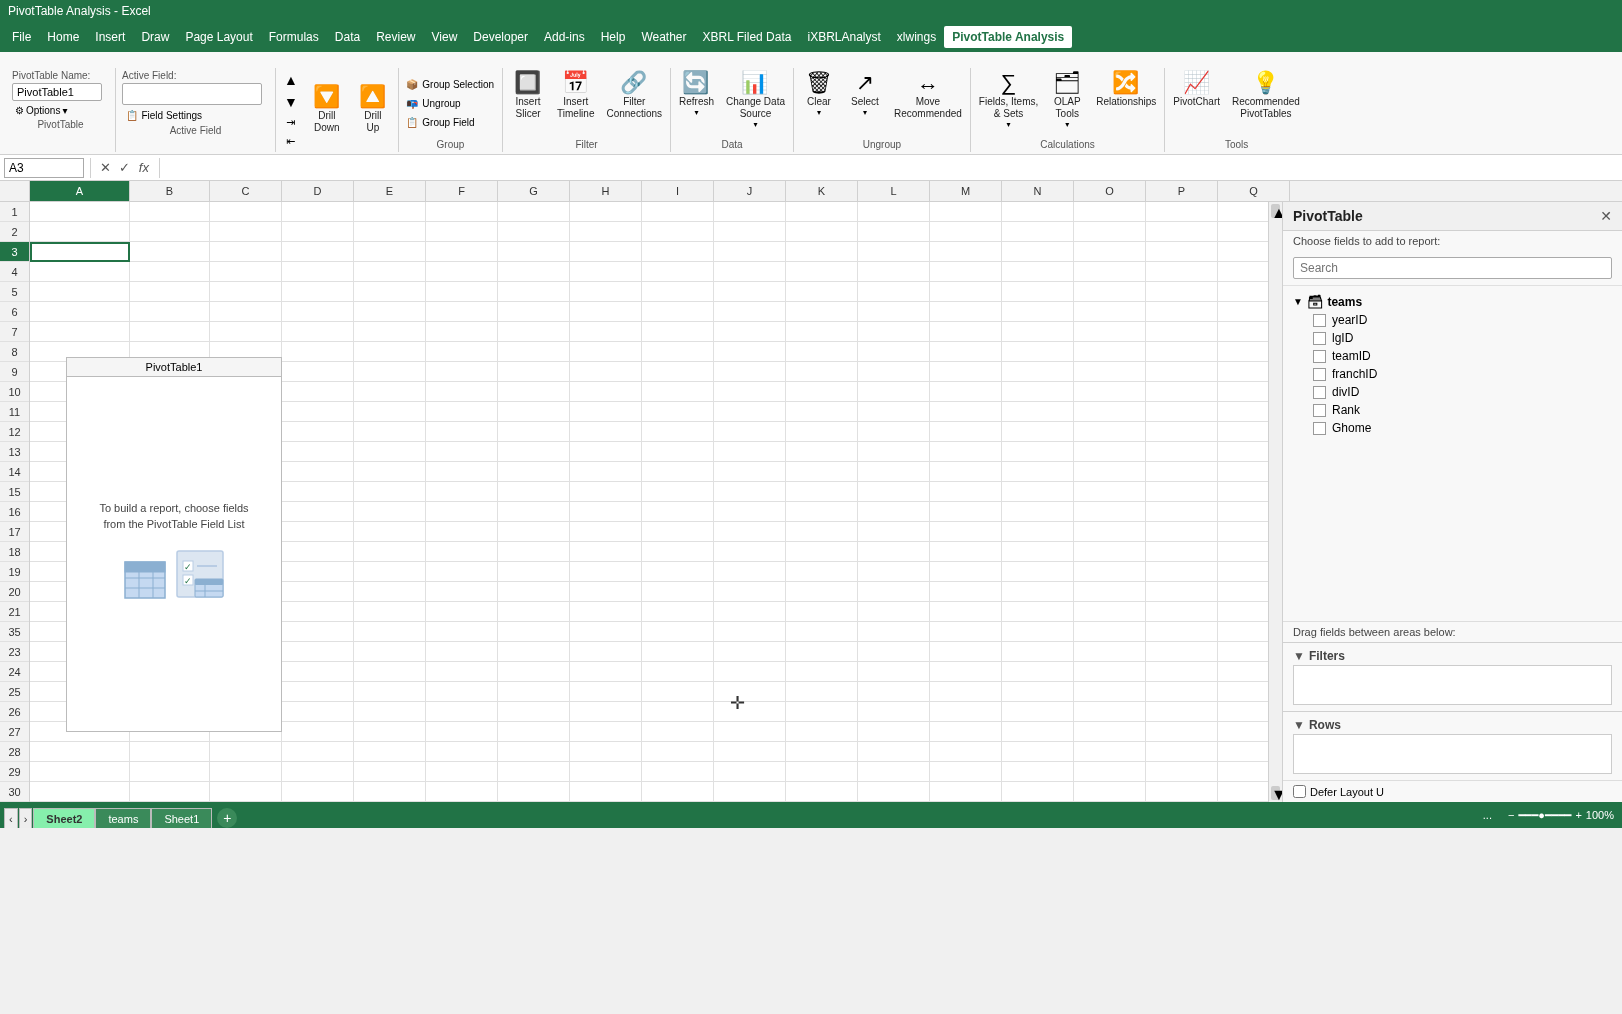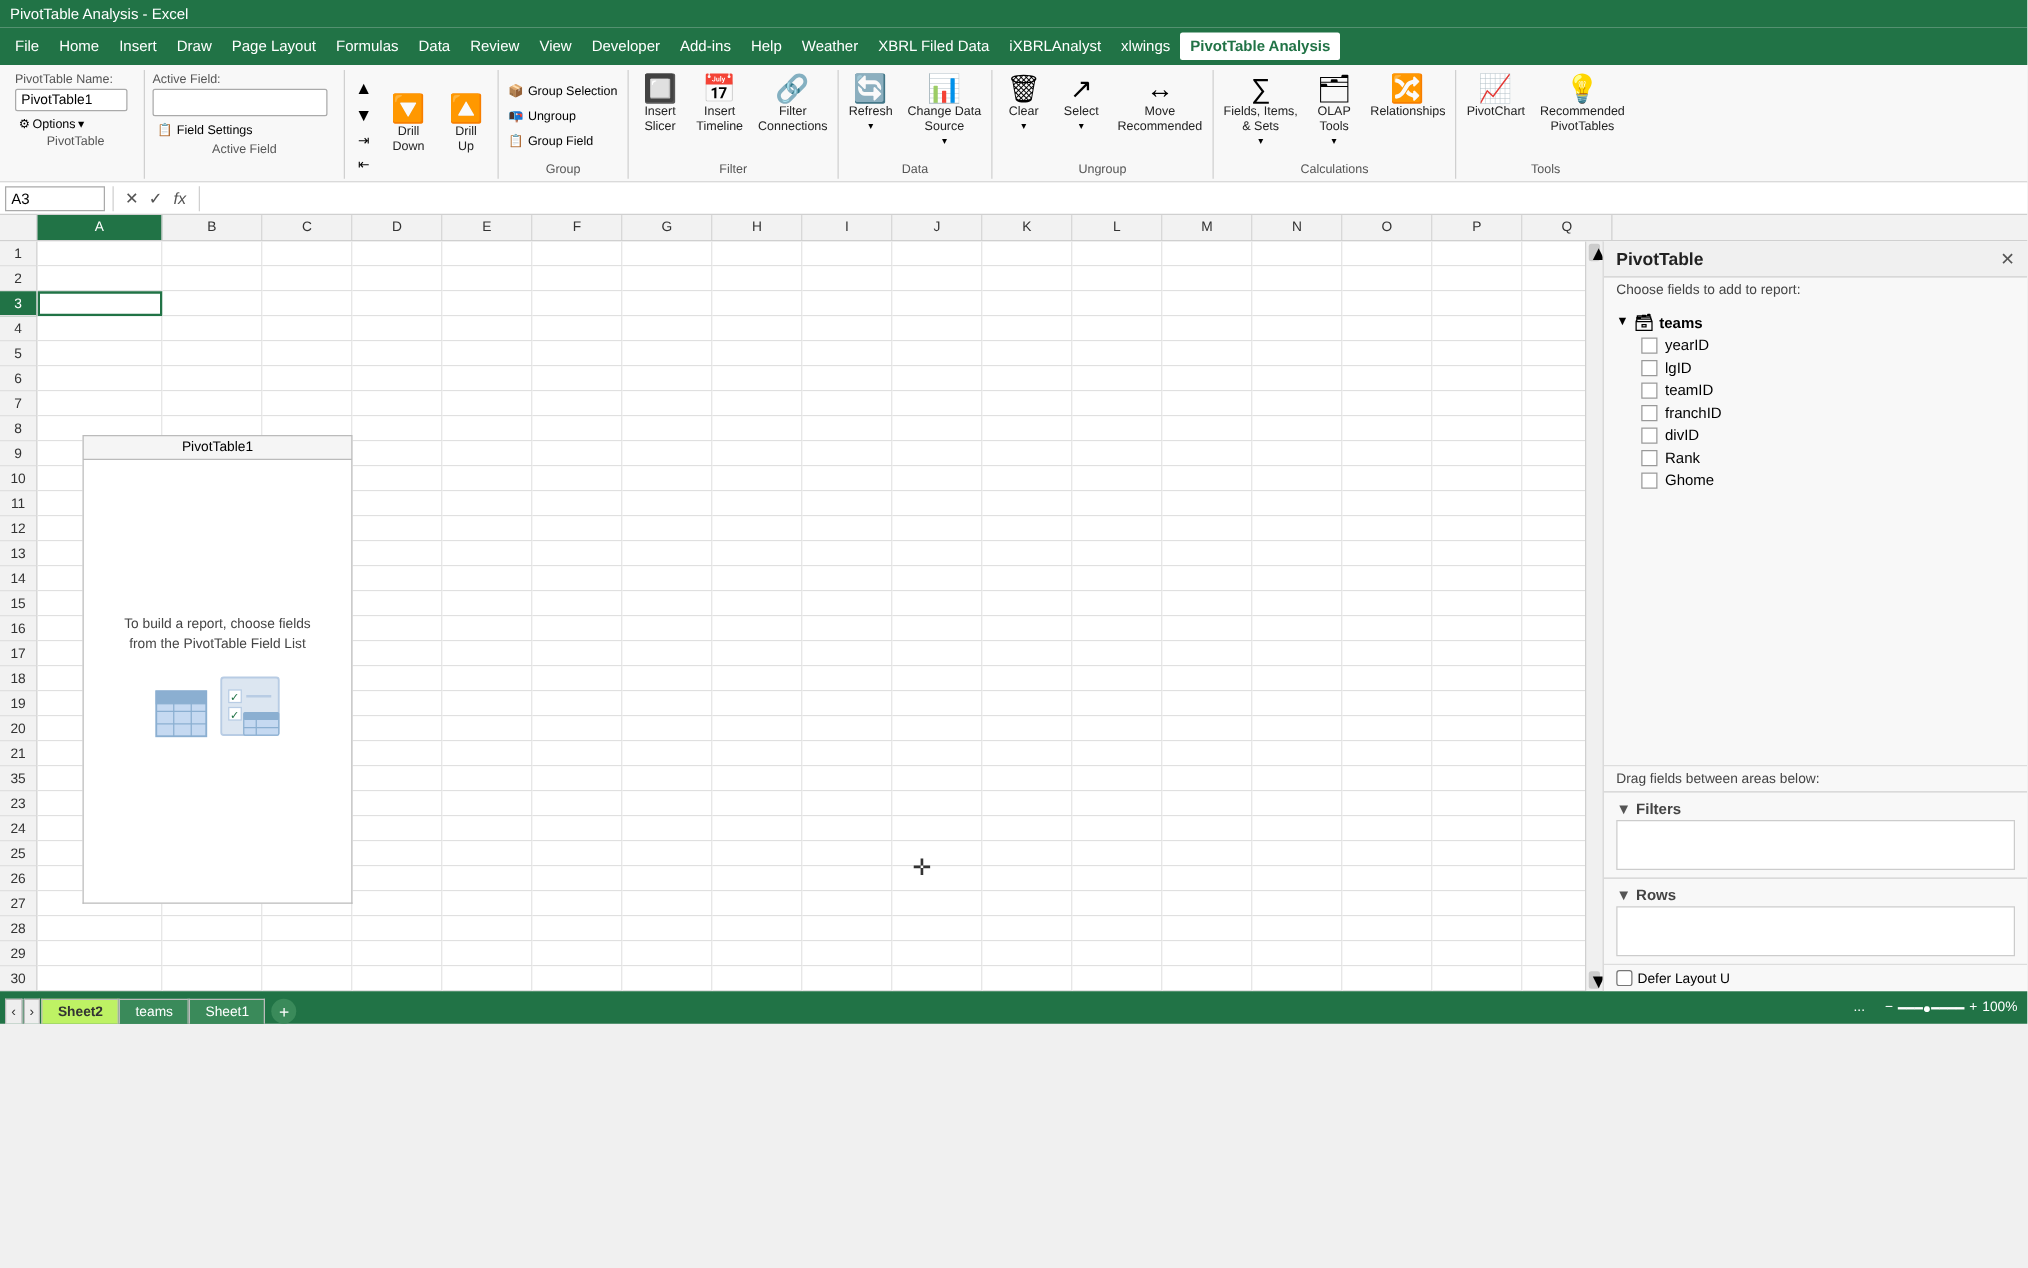--- a/index.html
+++ b/index.html
@@ -30,21 +30,21 @@
       padding: 4px 8px;
       cursor: pointer;
       border-radius: 2px;
     }
     .menu-bar .menu-item.active { background: white; color: #217346; font-weight: bold; }
 
     
     .ribbon {
       background: #f8f8f8;
       border-bottom: 1px solid #d0d0d0;
-      padding: 4px 6px 2px 6px;
+      padding: 16px 6px 2px 6px;
       display: flex;
       align-items: stretch;
       min-height: 94px;
     }
     .ribbon-group-label {
       font-size: 10px;
       color: #555;
       margin-top: 2px;
       text-align: center;
     }
@@ -1289,20 +1289,23 @@
   </div>
 
   <div class="right-panel">
     <div class="right-panel-header">
       <span class="right-panel-title">PivotTable</span>
       <span style="cursor:pointer; font-size:14px; color:#555;">✕</span>
     </div>
     <div style="font-size:11px; color:#444; padding:4px 10px;">
       <span>Choose fields to add to report:</span>
     </div>
+    <div class="panel-search">
+      <input type="text" id="panel-search-input" placeholder="Search" style="">
+    </div>
     <div class="field-list">
       <div class="field-group">
         <div class="field-group-header">
           <span style="font-size:10px;">▼</span>
           <span style="font-size:13px;">🗃</span>
           <span>teams</span>
         </div>
         <div id="field-items">
             <div class="field-item">
               <div class="field-checkbox"></div>
@@ -1360,21 +1363,21 @@
       <span>Defer Layout U</span>
     </div>
   </div>
 </div>
 
 <div style="display:flex; align-items:stretch; background:#217346; height:26px;">
   <div style="display:flex; align-items:flex-end; padding:0 4px; gap:1px;">
     <div style="display:flex; align-items:center; background:#eee; padding:0 4px; height:20px; font-size:11px; color:#333; cursor:pointer; border:1px solid #bbb; border-bottom:none;">‹</div>
     <div style="display:flex; align-items:center; background:#eee; padding:0 4px; height:20px; font-size:11px; color:#333; cursor:pointer; border:1px solid #bbb; border-bottom:none;">›</div>
     <div id="sheet-tabs" style="display:flex; align-items:flex-end;">
-        <div style="display: flex; align-items: center; padding: 0px 12px; height: 20px; font-size: 11px; cursor: pointer; border-top: 1px solid rgb(187, 187, 187); border-right: 1px solid rgb(187, 187, 187); border-left: 1px solid rgb(187, 187, 187); border-image: initial; border-bottom: none; background: #bef264; color: rgb(51, 51, 51); font-weight: bold;">Sheet2</div>
+        <div style="display: flex; align-items: center; padding: 0px 12px; height: 20px; font-size: 11px; cursor: pointer; border-top: 1px solid rgb(187, 187, 187); border-right: 1px solid rgb(187, 187, 187); border-left: 1px solid rgb(187, 187, 187); border-image: initial; border-bottom: none; background: #86efac; color: rgb(51, 51, 51); font-weight: bold;">Sheet2</div>
         <div style="display: flex; align-items: center; padding: 0px 12px; height: 20px; font-size: 11px; cursor: pointer; border-top: 1px solid rgb(187, 187, 187); border-right: 1px solid rgb(187, 187, 187); border-left: 1px solid rgb(187, 187, 187); border-image: initial; border-bottom: none; background: rgb(58, 138, 90); color: white; font-weight: normal;">teams</div>
         <div style="display: flex; align-items: center; padding: 0px 12px; height: 20px; font-size: 11px; cursor: pointer; border-top: 1px solid rgb(187, 187, 187); border-right: 1px solid rgb(187, 187, 187); border-left: 1px solid rgb(187, 187, 187); border-image: initial; border-bottom: none; background: rgb(58, 138, 90); color: white; font-weight: normal;">Sheet1</div>
       </div>
     <div style="display:flex; align-items:center; background:#3a8a5a; color:white; padding:0 6px; height:20px; font-size:14px; cursor:pointer; border-radius:50%; margin-left:4px;">+</div>
   </div>
   <div style="flex:1;"></div>
   <div style="color:white; font-size:11px; display:flex; align-items:center; padding:0 8px; gap:16px;">
     <span>...</span>
     <div style="display:flex; align-items:center; gap:4px;">
       <span style="cursor:pointer;">−</span>

